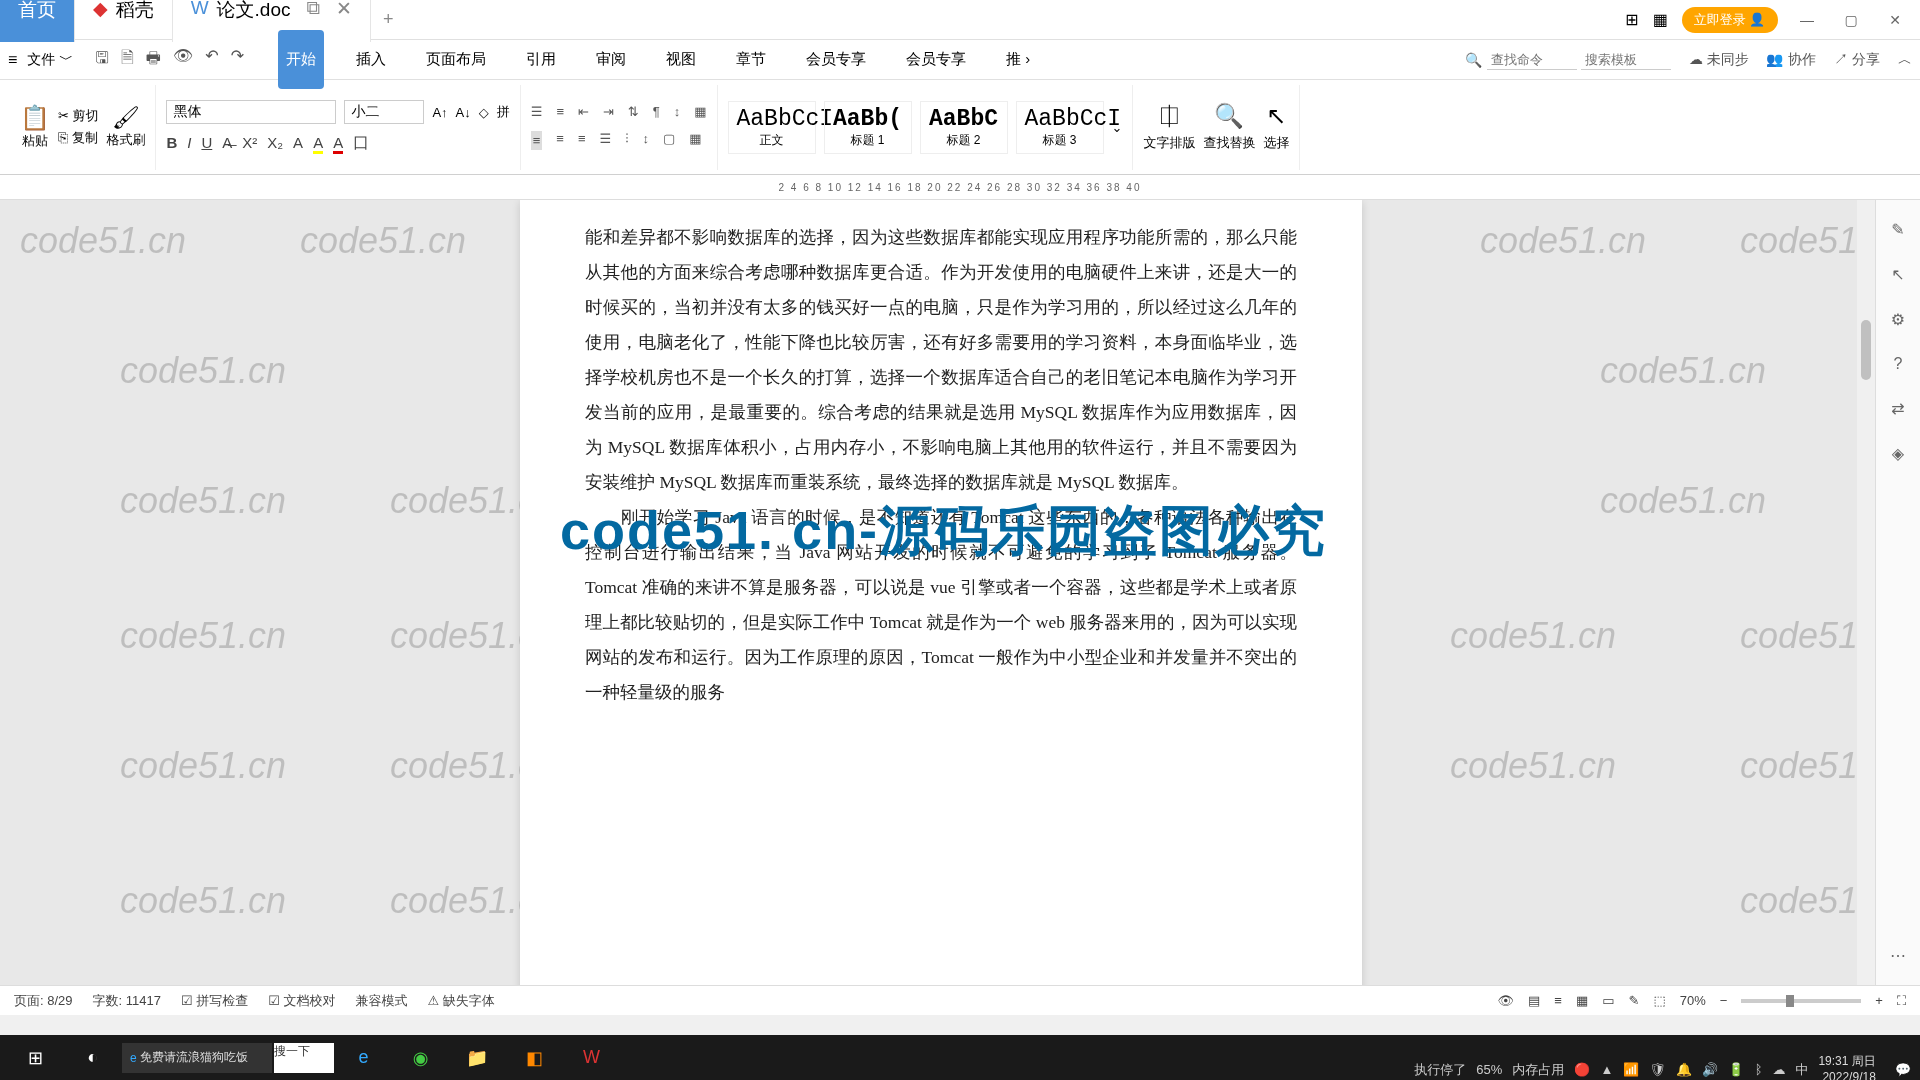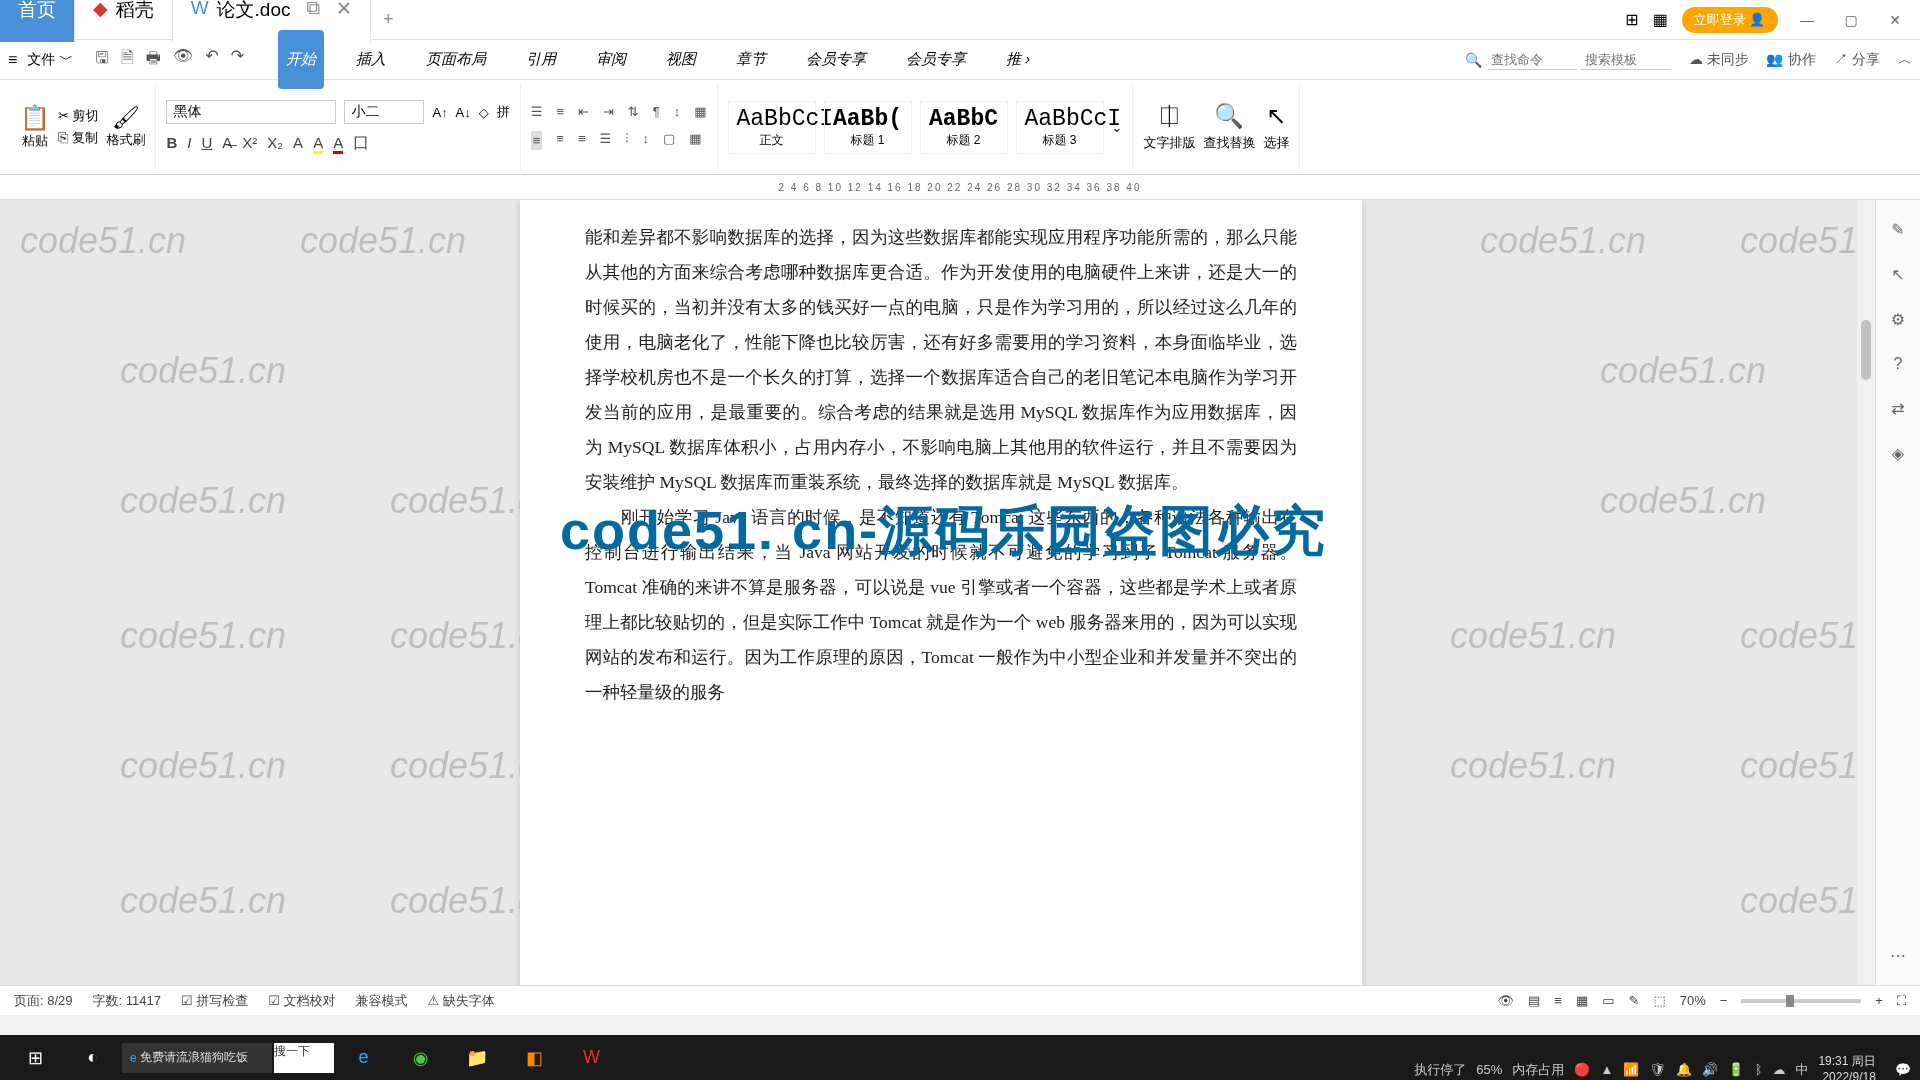--- a/index.html
+++ b/index.html
@@ -12,21 +12,21 @@
 .tab-close { margin-left: 8px; color: #888; cursor: pointer; }
 .tab-add { padding: 0 12px; color: #888; font-size: 18px; }
 .titlebar-right { margin-left: auto; display: flex; align-items: center; gap: 14px; padding-right: 10px; }
 .login-btn { background: #ffa500; color: #fff; padding: 4px 12px; border-radius: 14px; font-size: 13px; display: flex; align-items: center; gap: 4px; }
 .win-btn { width: 30px; text-align: center; color: #666; font-size: 14px; }
 
 .menubar { height: 40px; background: #fff; display: flex; align-items: center; padding: 0 8px; border-bottom: 1px solid #e0e0e0; gap: 2px; }
 .file-menu { display: flex; align-items: center; gap: 4px; font-size: 14px; padding: 0 8px; }
 .quick-icons { display: flex; gap: 12px; padding: 0 12px; color: #555; }
 .menu-tabs { display: flex; gap: 24px; padding-left: 20px; font-size: 15px; }
-.menu-tab { padding: 20px 8px; font-style: italic; }
+.menu-tab { padding: 20px 8px; }
 .menu-tab.active { background: #4a90d9; color: #fff; border-radius: 4px; }
 .menubar-right { margin-left: auto; display: flex; align-items: center; gap: 18px; font-size: 14px; color: #555; }
 .search-area { display: flex; align-items: center; gap: 4px; }
 .search-input { border: none; border-bottom: 1px solid #ccc; padding: 2px 4px; font-size: 13px; width: 90px; }
 
 .ribbon { height: 95px; background: #fff; display: flex; align-items: center; border-bottom: 1px solid #d0d0d0; padding: 0 10px; }
 .ribbon-group { display: flex; flex-direction: column; align-items: center; padding: 0 10px; border-right: 1px solid #eee; height: 85px; justify-content: center; gap: 4px; font-size: 13px; }
 .ribbon-group.h { flex-direction: row; gap: 8px; }
 .paste-btn { display: flex; flex-direction: column; align-items: center; font-size: 13px; }
 .clip-side { display: flex; flex-direction: column; gap: 4px; font-size: 13px; }

